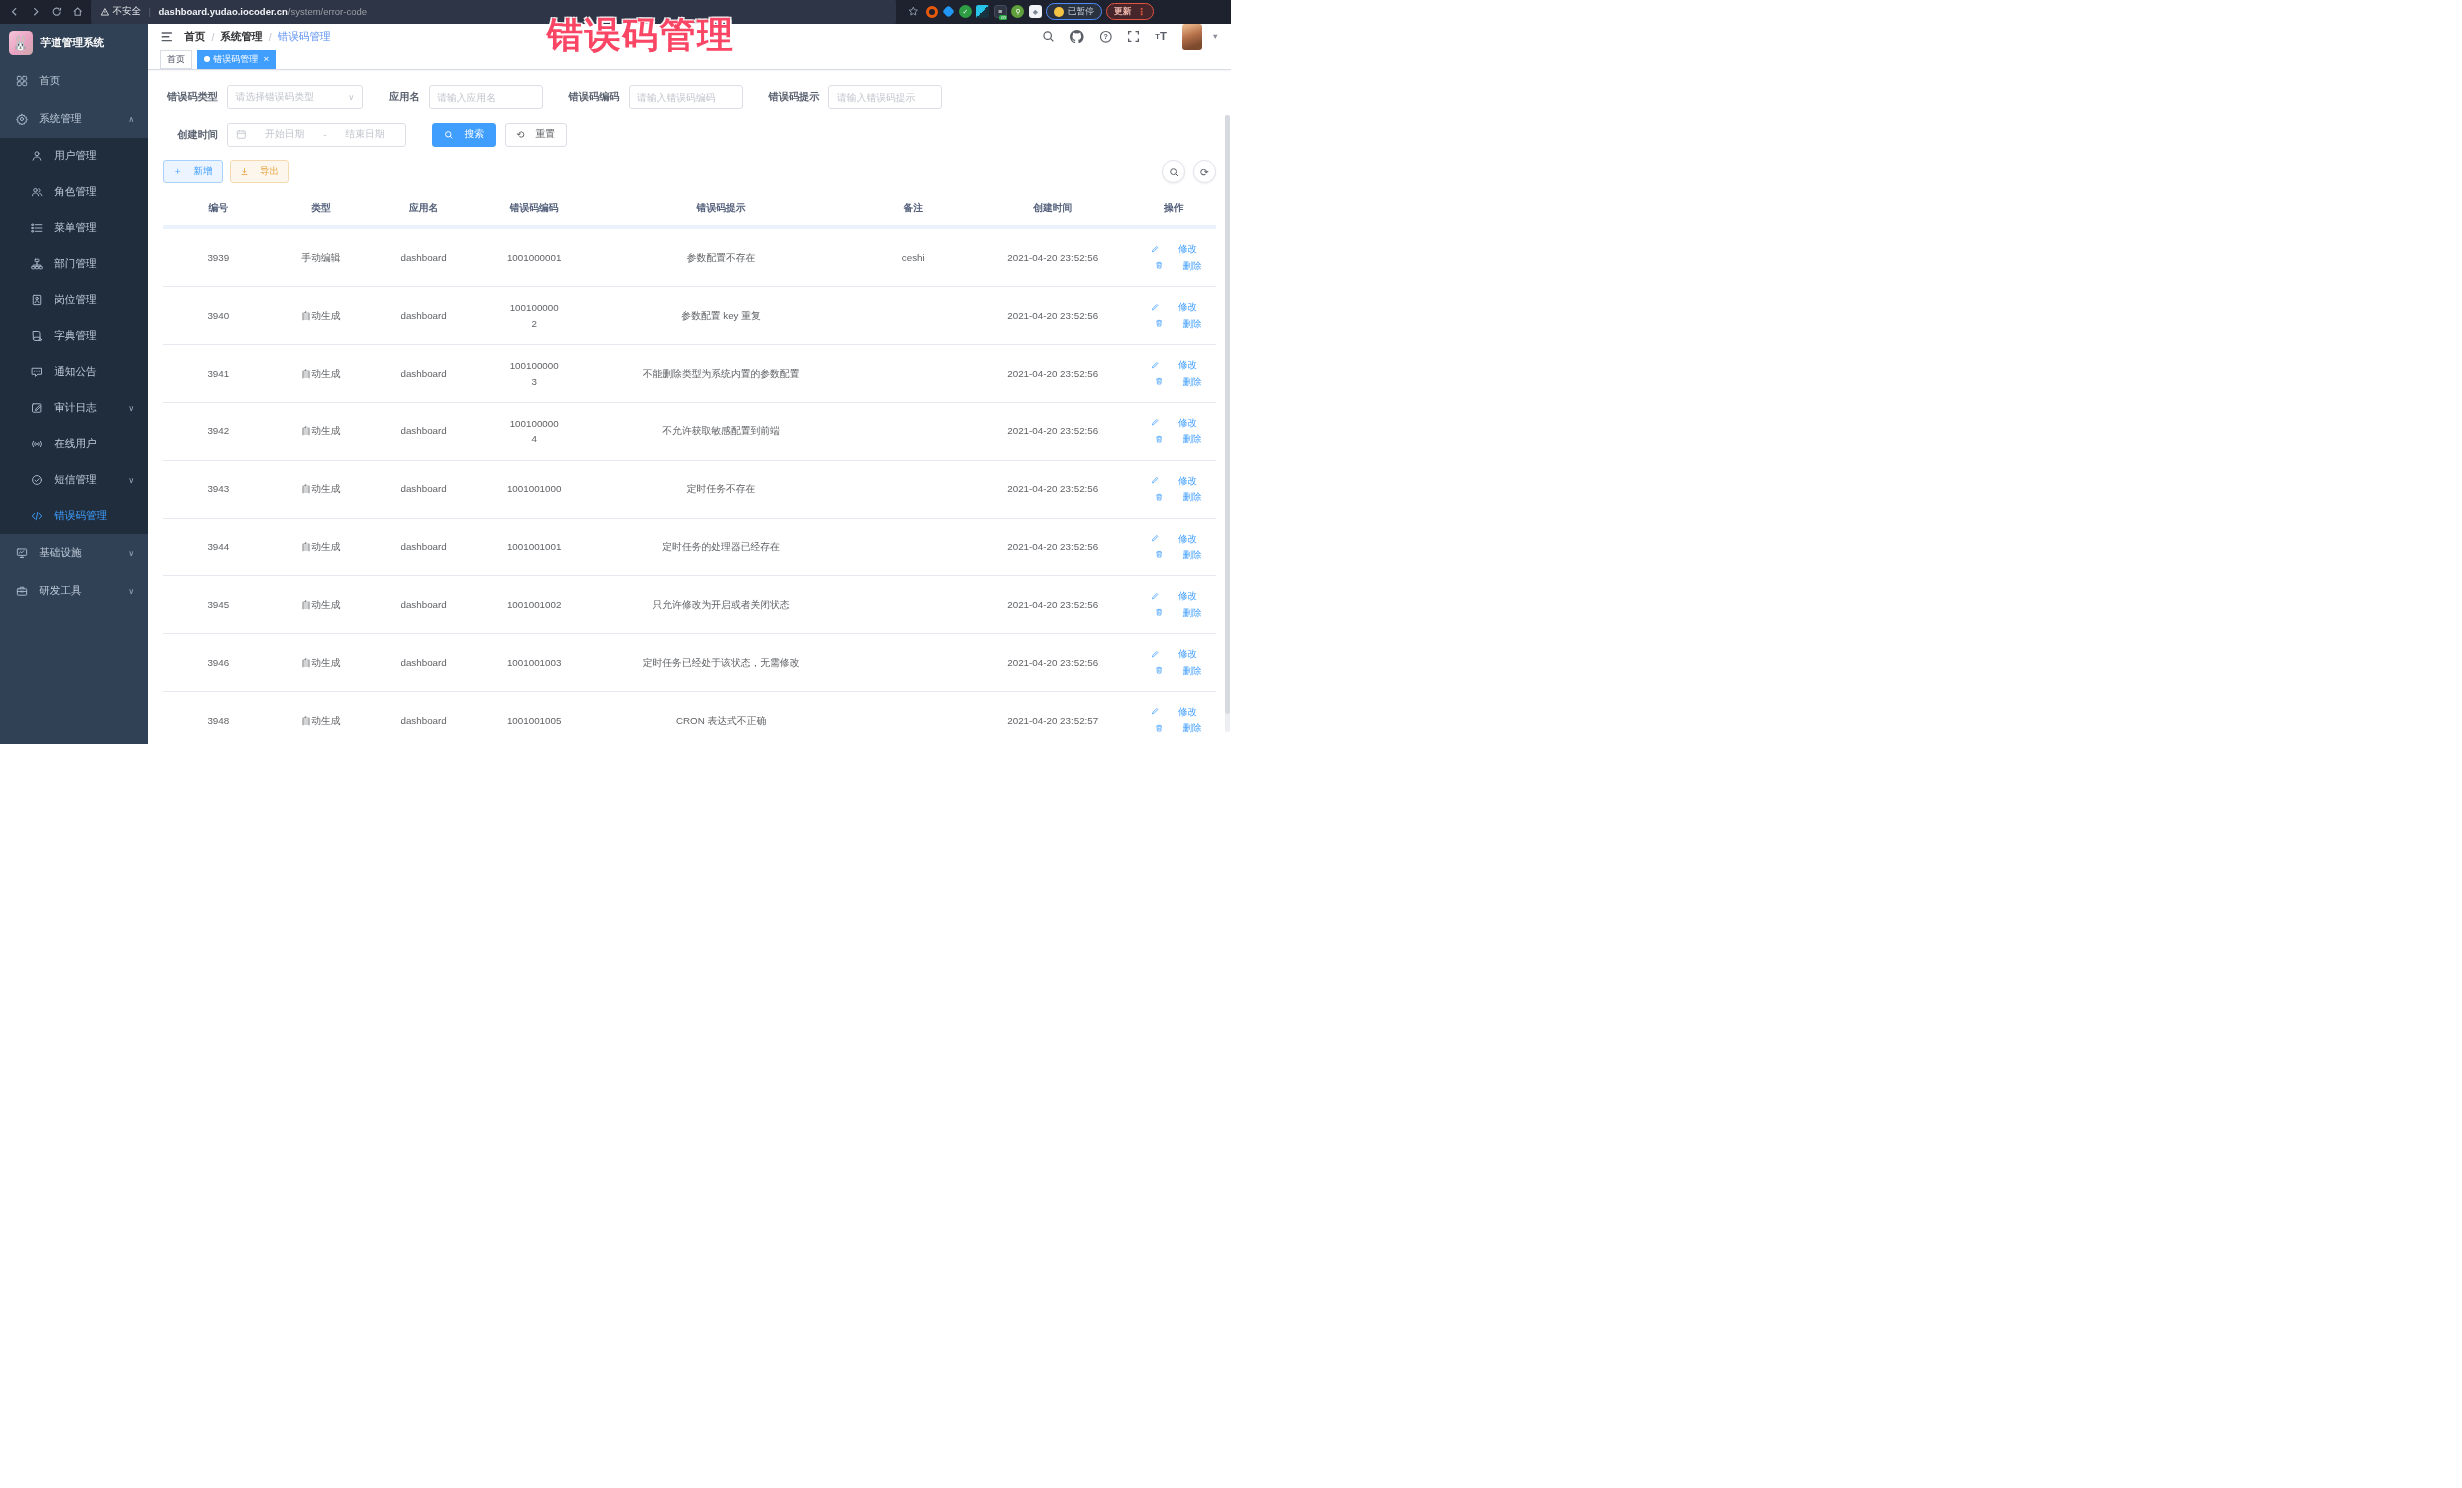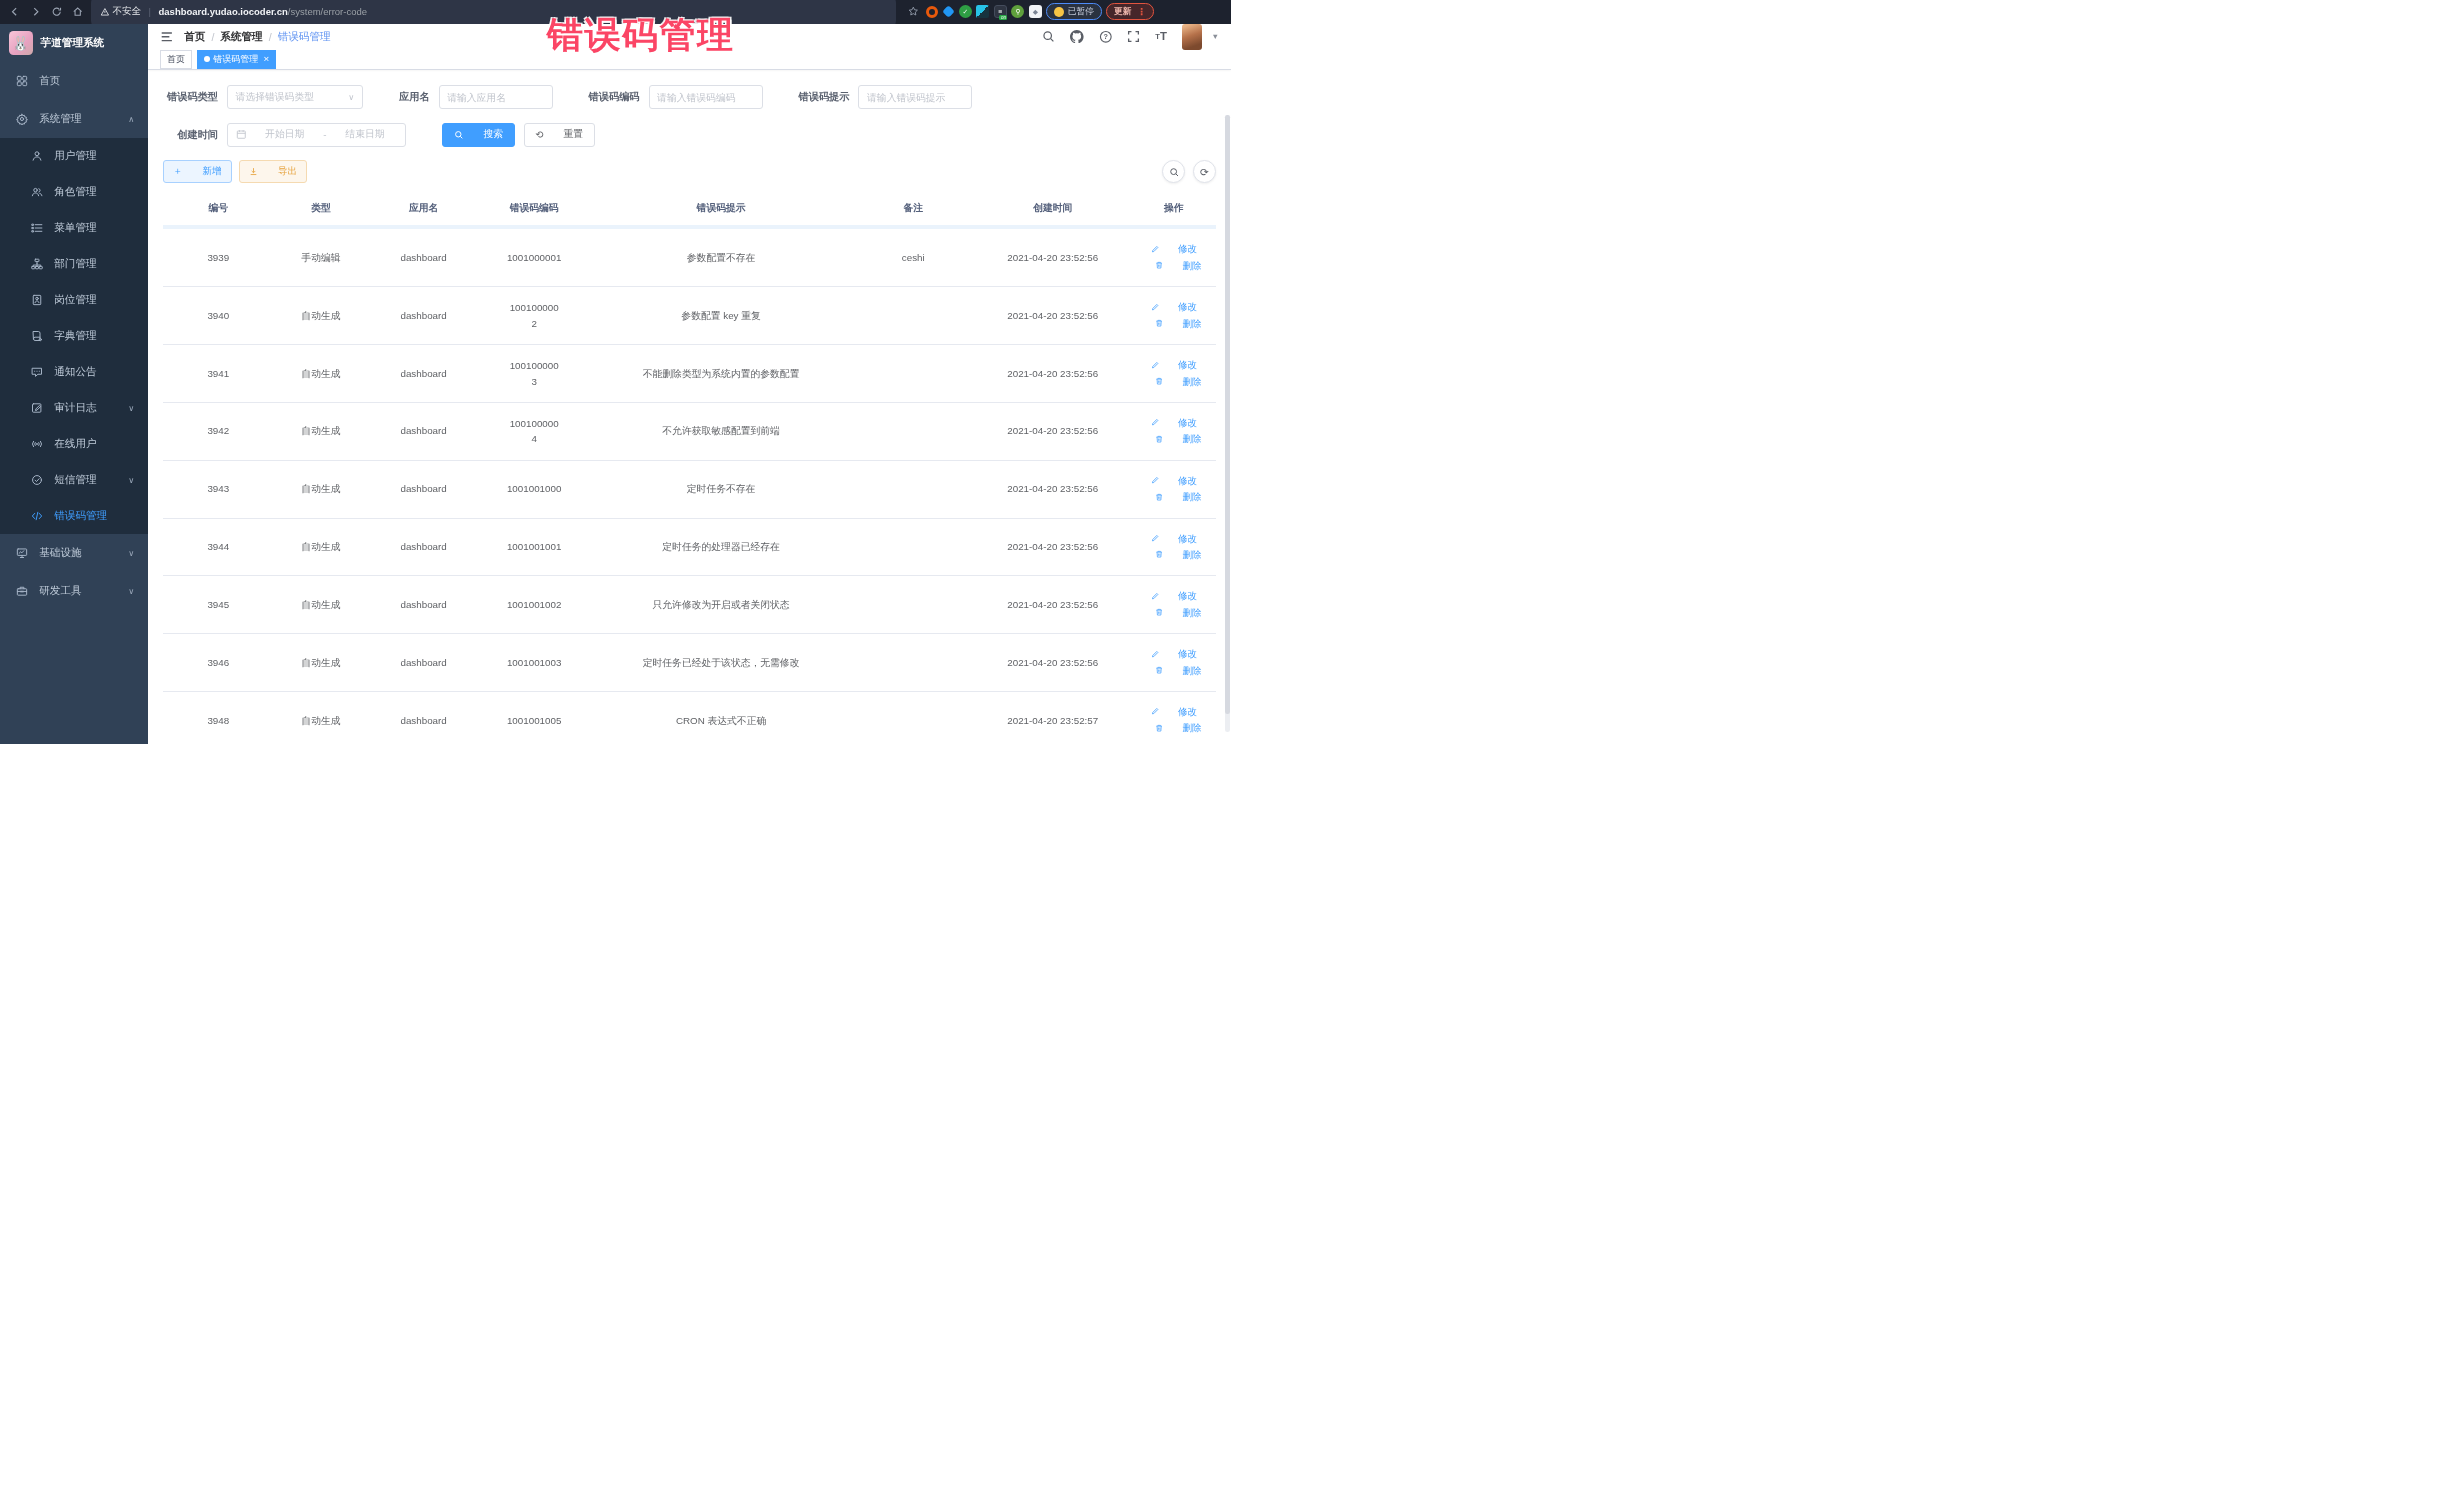--- a/index.html
+++ b/index.html
@@ -71,35 +71,35 @@
     border-bottom:0.8px solid #d8dce5;box-shadow:0 0.8px 2.3px rgba(0,0,0,.06);position:relative;}
   .tag{height:19.7px;display:inline-flex;align-items:center;gap:3.8px;padding:0 6px;font-size:9px;
     border:0.8px solid #d8dce5;background:#fff;color:#495060;cursor:pointer;}
   .tag.active{background:#409eff;border-color:#409eff;color:#fff;}
   .tag .dot{width:6px;height:6px;border-radius:50%;background:#fff;display:inline-block;}
   .tag .x{font-size:9.8px;margin-left:1.5px;line-height:1;}
 
   
   .content{padding:15px 15px 0 15px;flex:1;position:relative;}
   .frow{display:flex;align-items:center;margin-bottom:13.6px;font-size:10.2px;color:#606266;}
-  .fgroup{display:flex;align-items:center;margin-right:36px;}
+  .fgroup{display:flex;align-items:center;margin-right:26px;}
   .flabel{font-weight:700;color:#5b6270;margin-right:9px;white-space:nowrap;}
   .flabel.w70{display:inline-block;width:55px;text-align:right;}
   .ctrl{height:24px;border:0.8px solid #dcdfe6;border-radius:3px;background:#fff;display:flex;
     align-items:center;font-size:9.8px;color:#606266;}
   .sel{width:136px;padding:0 7.6px;justify-content:space-between;cursor:pointer;align-items:center;}
   .sel .ph{color:#c0c4cc;}
   .sel .sel-chev{color:#c0c4cc;font-size:8.3px;}
   input.txt{width:114px;height:24px;border:0.8px solid #dcdfe6;border-radius:3px;padding:0 7.6px;
     font-size:9.8px;color:#606266;outline:none;font-family:inherit;}
   input.txt::placeholder{color:#c0c4cc;}
   .daterange{width:179px;padding:0 7.6px;gap:6px;color:#c0c4cc;}
   .daterange .dph{flex:1;text-align:center;}
   .btn{height:24px;border-radius:3px;border:0.8px solid #dcdfe6;background:#fff;color:#606266;
-    font-size:9.8px;display:inline-flex;align-items:center;gap:20px;padding:0 10.6px;cursor:pointer;
+    font-size:9.8px;display:inline-flex;align-items:center;gap:11px;padding:0 10.6px;cursor:pointer;
     font-family:Liberation Serif, serif;text-align:center;}
   .btn.primary{background:#409eff;border-color:#409eff;color:#fff;}
   .btn.sm{height:23px;font-size:9.5px;padding:0 9px;}
   .btn.plain-blue{background:#ecf5ff;border-color:#a8d1ff;color:#409eff;}
   .btn.plain-warn{background:#fdf6ec;border-color:#f5dab1;color:#e6a23c;}
   .toolbar{display:flex;align-items:center;margin:1.5px 0 9px 0;}
   .toolbar .gap{width:7.6px;}
   .toolbar .right{margin-left:auto;display:flex;gap:7.6px;}
   .circle-btn{width:23px;height:23px;border-radius:50%;border:0.8px solid #e0e3ea;background:#fff;
     box-shadow:0 0.8px 2.3px rgba(0,0,0,.07);display:flex;align-items:center;justify-content:center;

